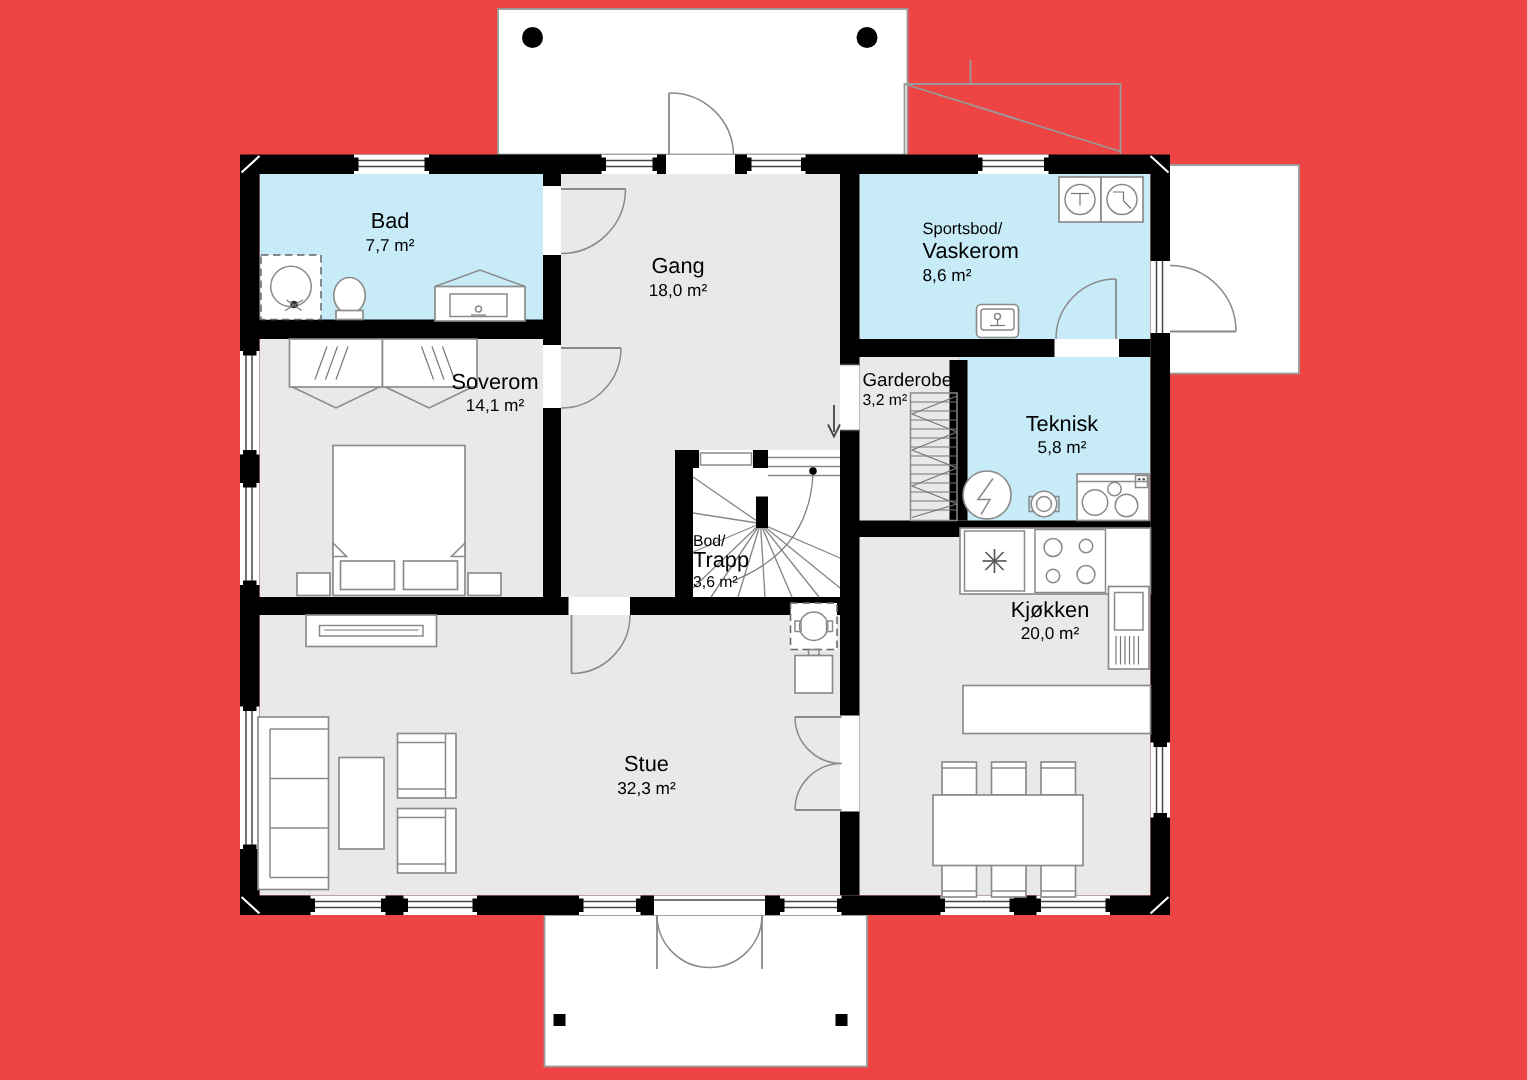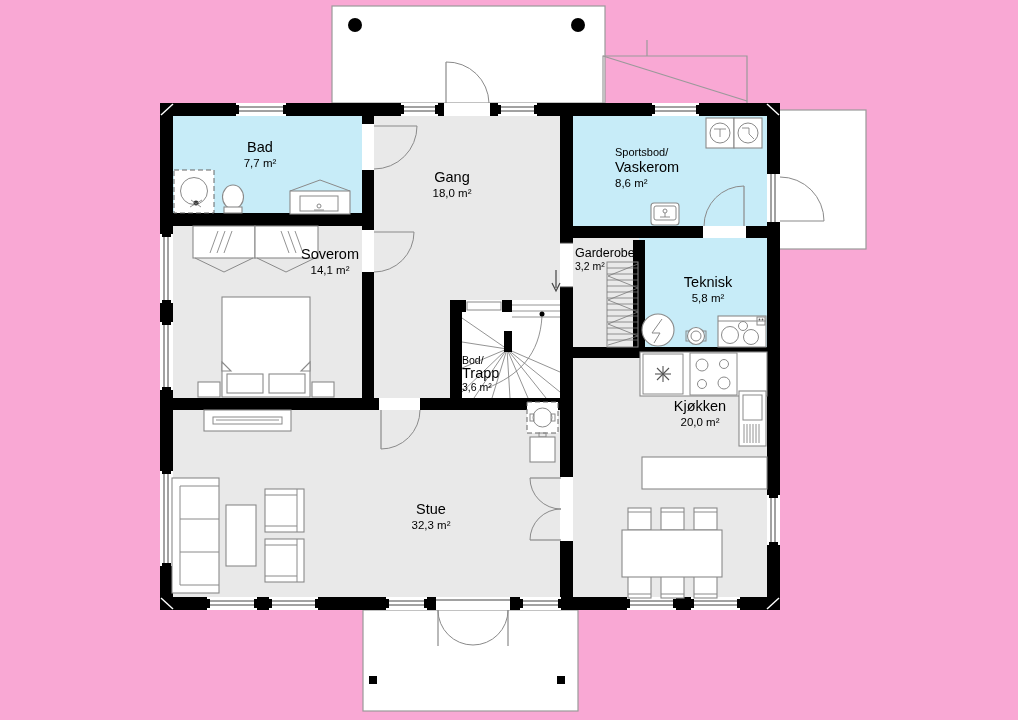--- a/index.html
+++ b/index.html
@@ -1,16 +1,16 @@
 <!DOCTYPE html>
 <html><head>
 <meta charset="utf-8">
 <style>
   html,body{margin:0;padding:0;background:#ffffff;}
-  .canvas{position:relative;width:1018px;height:720px;background:#f9a8d4;overflow:hidden;
+  .canvas{position:relative;width:1018px;height:720px;background:#ef4444;overflow:hidden;
           font-family:"Liberation Sans", sans-serif;}
   svg{display:block;}
   .wall{fill:#000;}
   .outline{fill:none;stroke:#9a9a9a;stroke-width:1.2;}
   .outline-fill{fill:#fff;stroke:#9a9a9a;stroke-width:1.2;}
   .door{fill:none;stroke:#8a8a8a;stroke-width:1;}
   .leaf{stroke:#8a8a8a;stroke-width:1.2;}
   .glaz{stroke:#444;stroke-width:1;}
   .furn{fill:#fff;stroke:#8a8a8a;stroke-width:1.1;}
   .furnl{fill:none;stroke:#8a8a8a;stroke-width:1;}

